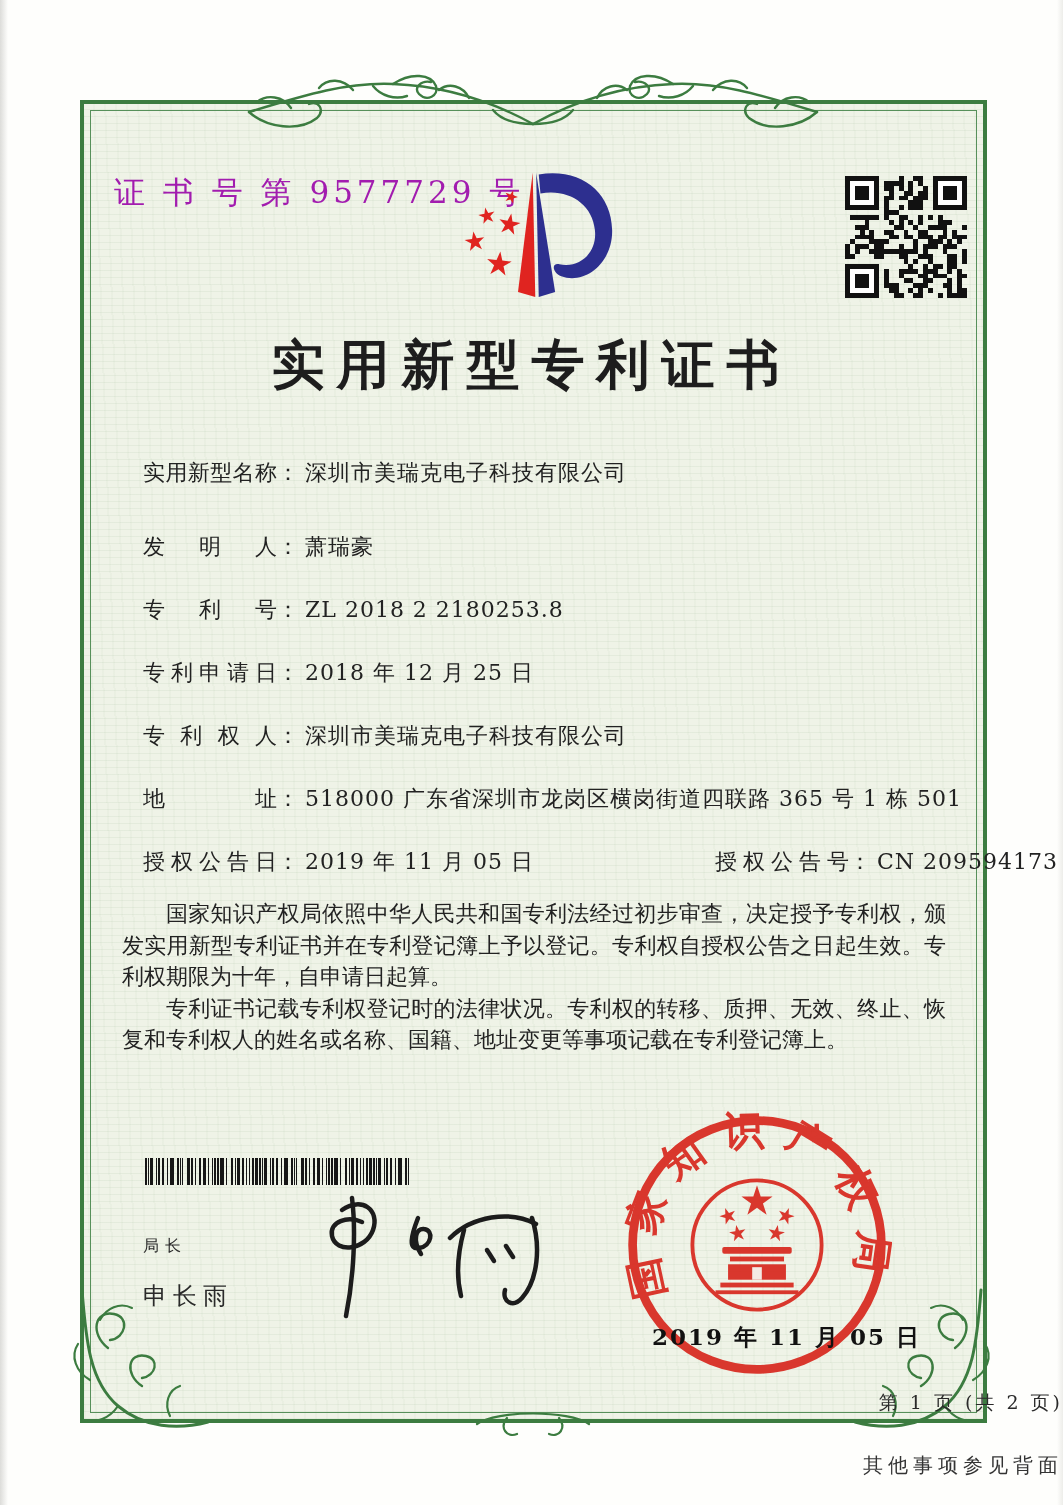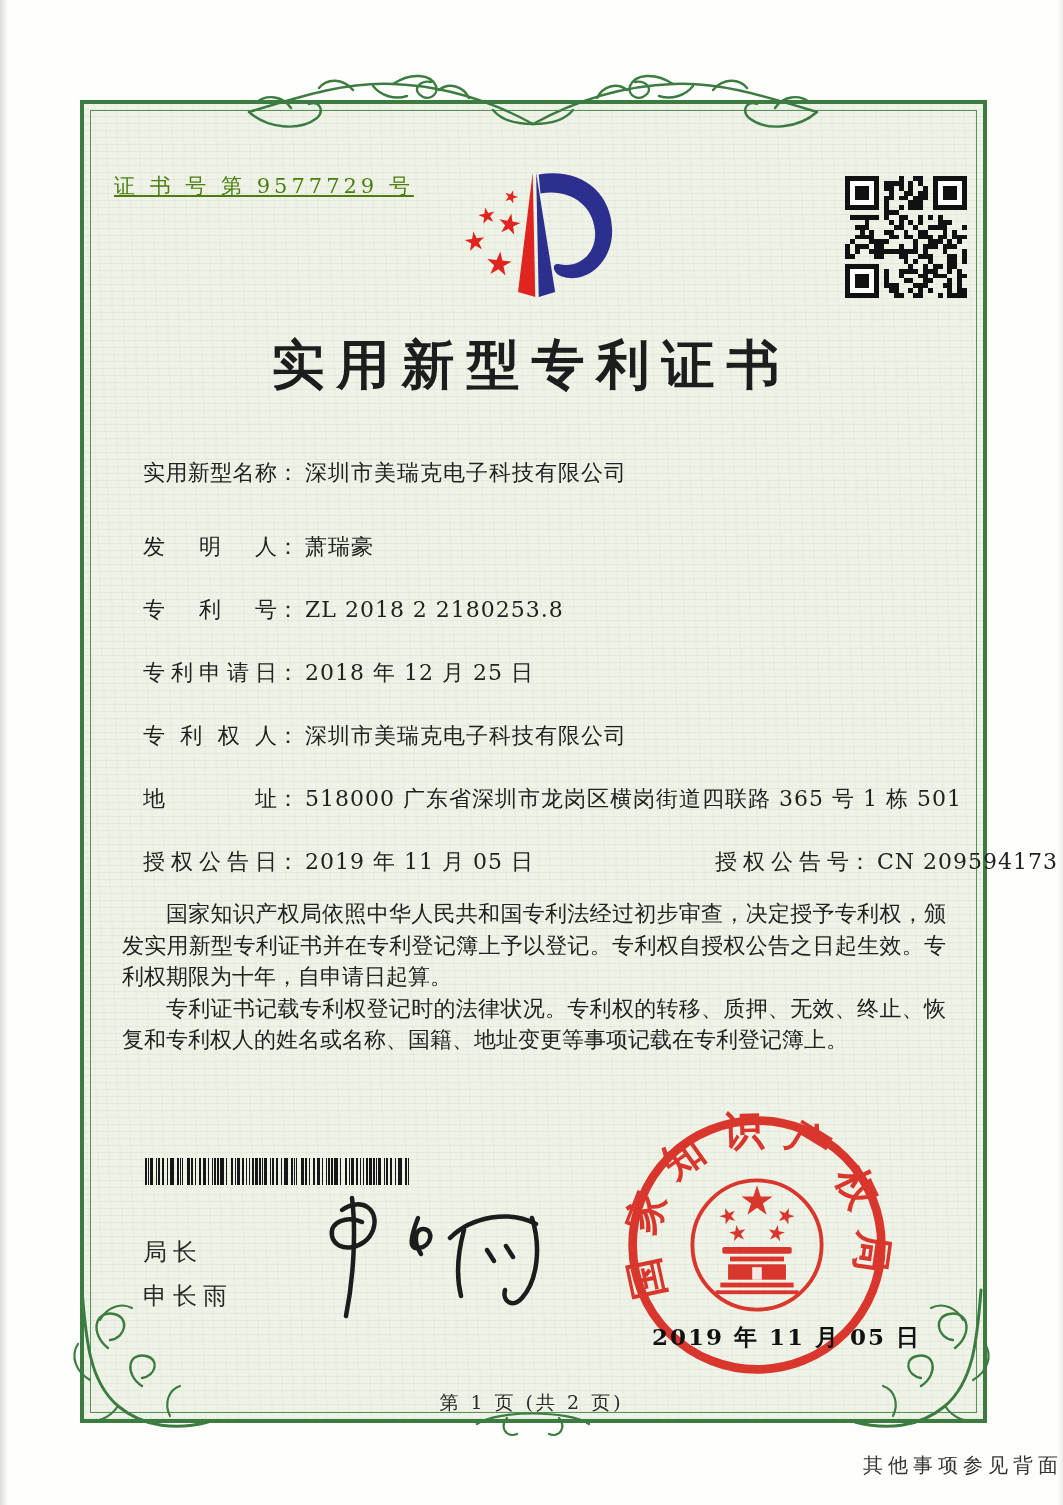--- a/index.html
+++ b/index.html
@@ -15,47 +15,47 @@
   
   .frame-outer{position:absolute;left:80px;top:100px;width:907px;height:1323px;
     border:4px solid #3c7c40;box-sizing:border-box;
     background:#eff3e7;
     background-image:repeating-linear-gradient(0deg,rgba(130,165,125,.10) 0 1px,rgba(0,0,0,0) 1px 7px),
                      repeating-linear-gradient(88deg,rgba(150,180,140,.06) 0 2px,rgba(0,0,0,0) 2px 11px);}
   .frame-inner{position:absolute;left:6px;top:6px;right:6px;bottom:6px;
     border:1px solid #57905a;}
   .ornament{position:absolute;pointer-events:none;}
   
-  .cert-number{position:absolute;left:114px;top:172px;font-size:21px;letter-spacing:4px;color:#4d7c0f;text-decoration:underline;}
+  .cert-number{position:absolute;left:114px;top:172px;font-size:31px;letter-spacing:4px;color:#a21caf;}
   .logo{position:absolute;left:442px;top:155px;}
   .qr{position:absolute;left:845px;top:176px;}
   .title{position:absolute;left:0;top:330px;width:100%;text-align:center;
     font-size:53px;font-weight:bold;letter-spacing:12px;color:#1d1d1d;}
   
   .field{position:absolute;left:143px;font-size:22px;white-space:nowrap;color:#222;}
   .flabel{display:inline-block;width:134px;text-align:justify;text-align-last:justify;vertical-align:bottom;}
   .fsep{margin-right:6px;}
   .fvalue{letter-spacing:1px;}
   .grant-no{position:absolute;left:540px;top:0;margin-left:32px;}
   
   .body-text{position:absolute;left:122px;top:898px;width:824px;
     font-size:22px;line-height:31.5px;text-align:justify;color:#222;}
   .body-text p{margin:0;text-indent:2em;}
   
   .barcode{position:absolute;left:145px;top:1158px;}
   
-  .officer-title{position:absolute;left:143px;top:1236px;font-size:24px;letter-spacing:6px;}
+  .officer-title{position:absolute;left:143px;top:1236px;font-size:16px;letter-spacing:6px;}
   .officer-name{position:absolute;left:143px;top:1280px;font-size:24px;letter-spacing:6px;text-align:center;}
   .signature{position:absolute;left:278px;top:1188px;}
   
   .seal{position:absolute;left:622px;top:1110px;opacity:.92;}
   .seal-date{position:absolute;left:652px;top:1322px;font-size:23px;font-weight:bold;
     letter-spacing:2px;color:#111;z-index:5;}
   
-  .page-info{position:absolute;left:0;top:1390px;width:100%;text-align:center;font-size:19px;letter-spacing:3px;}
+  .page-info{position:absolute;left:0;top:1390px;width:100%;text-align:right;font-size:19px;letter-spacing:3px;}
   .reverse-note{position:absolute;left:0;top:1452px;width:100%;text-align:right;font-size:20px;letter-spacing:5px;color:#333;}
 </style>
 </head>
 <body>
 
 <div class="page">
 
   <div class="frame-outer">
     <div class="frame-inner"></div>
   </div>

